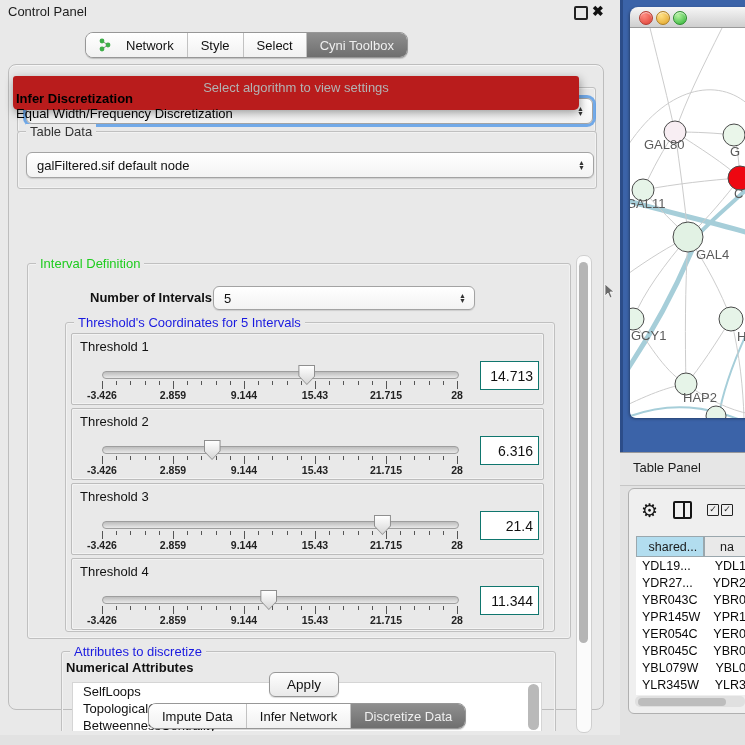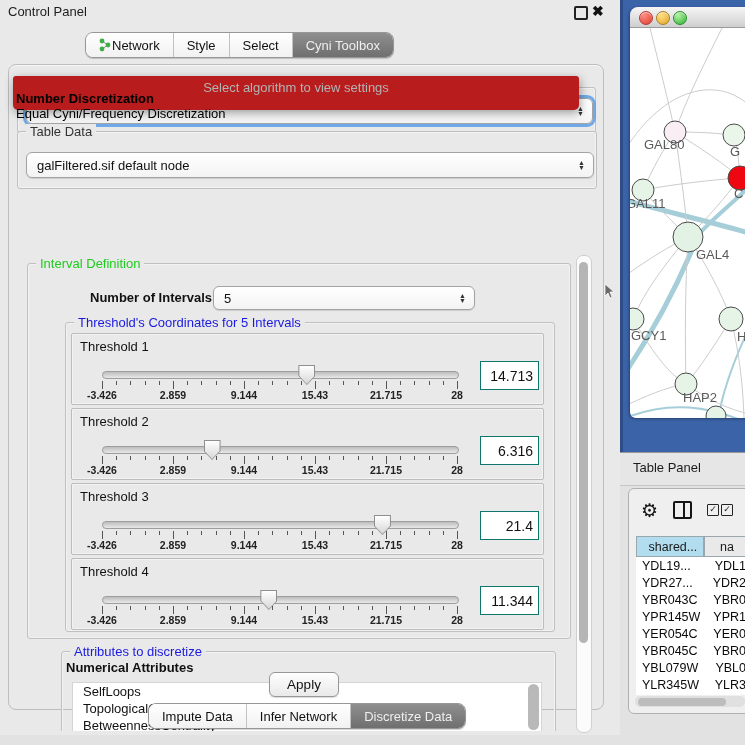--- a/index.html
+++ b/index.html
@@ -8,21 +8,21 @@
   .abs{position:absolute;}
   
   #left-panel{left:0;top:0;width:620px;height:735px;background:#e9e9e9;}
   #cp-titlebar{left:0;top:0;width:620px;height:22px;background:#e9e9e9;}
   #cp-title{left:8px;top:4px;font-size:13px;color:#1c1c1c;}
   #cp-float{left:574px;top:6px;width:10px;height:10px;border:2px solid #222;border-radius:2px;}
   #cp-close{left:592px;top:3px;font-size:14px;font-weight:bold;color:#111;}
   
   .segbar{display:flex;border:1px solid #979797;border-radius:8px;overflow:hidden;
     background:#fdfdfd;box-shadow:0 1px 1px rgba(0,0,0,.18);height:24px;}
-  .seg{display:flex;align-items:center;gap:1px;padding:0 13px;font-size:13px;color:#111;
+  .seg{display:flex;align-items:center;gap:15px;padding:0 13px;font-size:13px;color:#111;
     background:linear-gradient(#ffffff,#f1f1f1);white-space:nowrap;}
   .seg.sep{border-left:1px solid #c2c2c2;}
   .seg.selected{background:linear-gradient(#8f8f8f,#6f6f6f);color:#efefef;}
   
   #outer{left:8px;top:64px;width:594px;height:644px;background:#e9e9e9;
     border:1px solid #bdbdbd;border-radius:8px;box-shadow:inset 0 1px 0 #f6f6f6;}
   .grp{position:absolute;border:1px solid #c0c0c0;border-radius:3px;
     box-shadow:inset 0 0 0 1px #f2f2f2;}
   .gtitle{position:absolute;top:-8px;left:8px;background:#e9e9e9;padding:0 4px;
     font-size:13px;white-space:nowrap;}
@@ -360,22 +360,22 @@
 
       <div class="abs vscroll" style="left:567px;top:190px;width:14px;height:476px;">
         <span class="vthumb" style="top:6px;height:381px;"></span>
       </div>
 
       <div class="abs" id="apply-btn">Apply</div>
     </div>
 
     <div class="abs" id="algo-popup">
       <span class="ph">Select algorithm to view settings</span>
-      <span class="opt1">Number Discretization</span>
-      <span class="opt2">Equal Cyni/Frequency Discretization</span>
+      <span class="opt1">Infer Discretization</span>
+      <span class="opt2">Equal Width/Frequency Discretization</span>
     </div>
 
     <div class="abs segbar" id="bottom-tabs" style="left:148px;top:703px;">
         <div class="seg">
           <span>Impute Data</span>
         </div>
         <div class="seg sep">
           <span>Infer Network</span>
         </div>
         <div class="seg selected sep">

